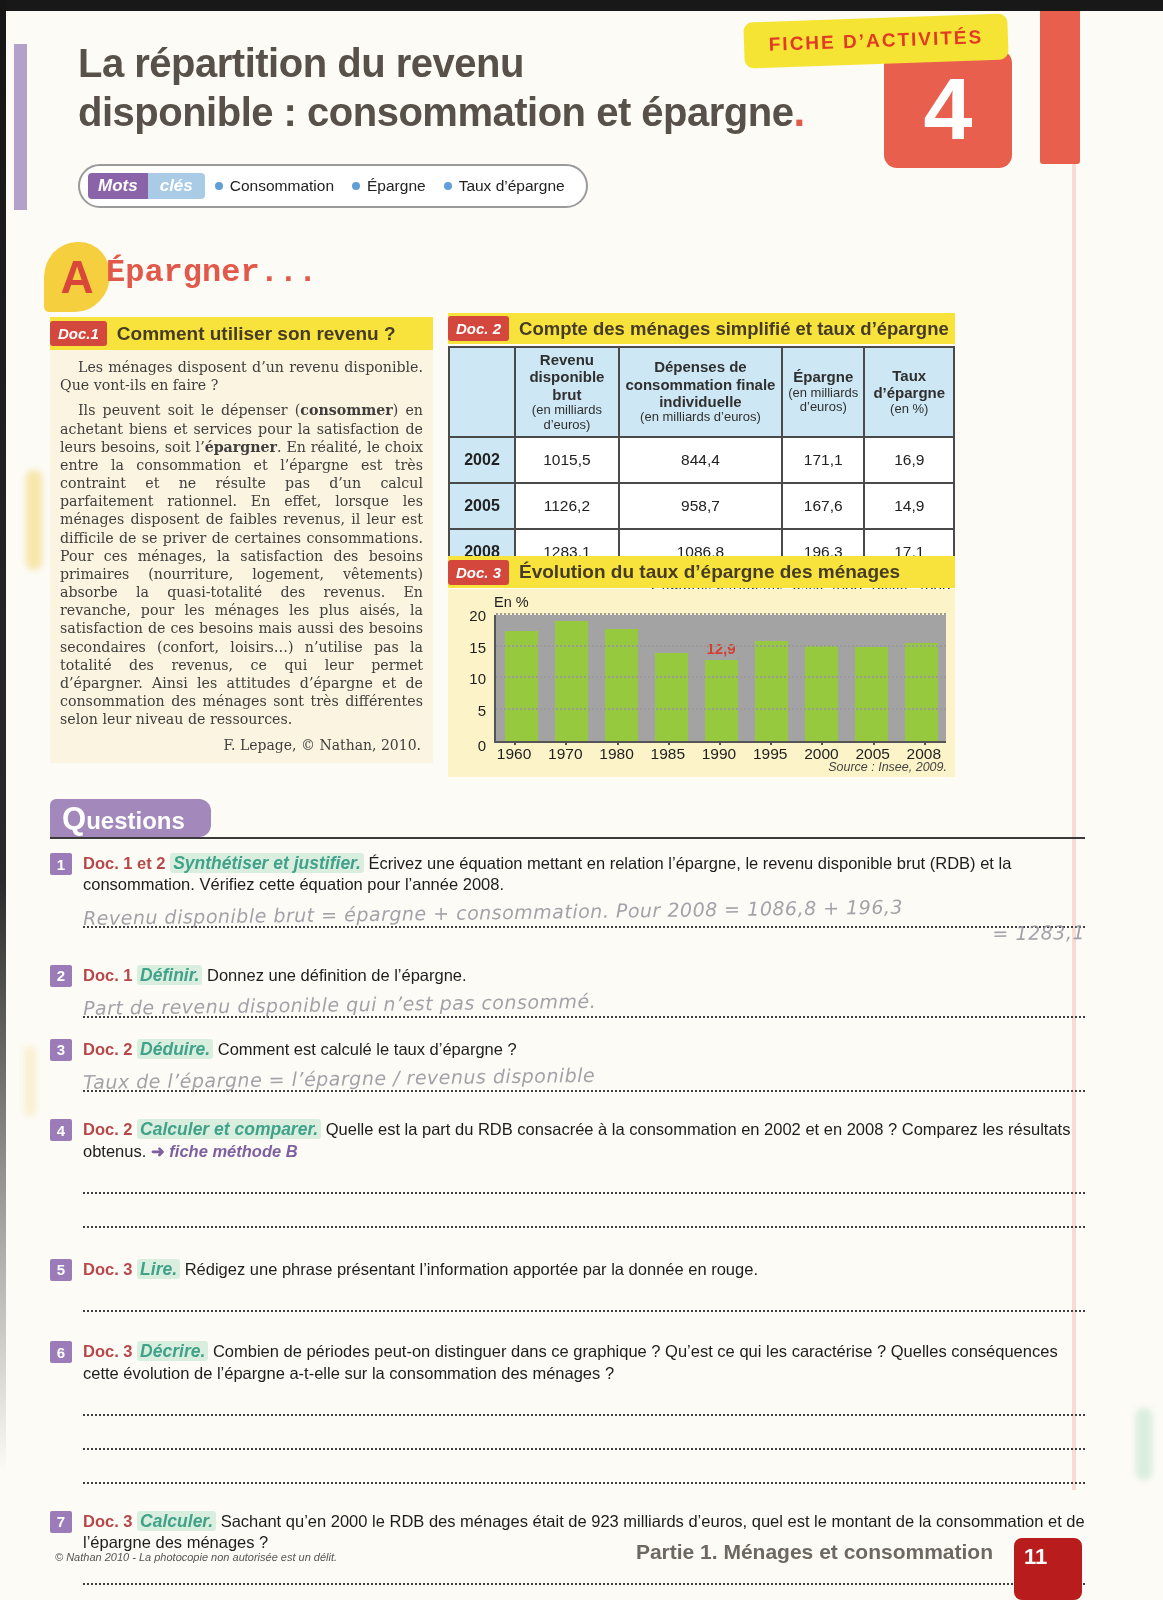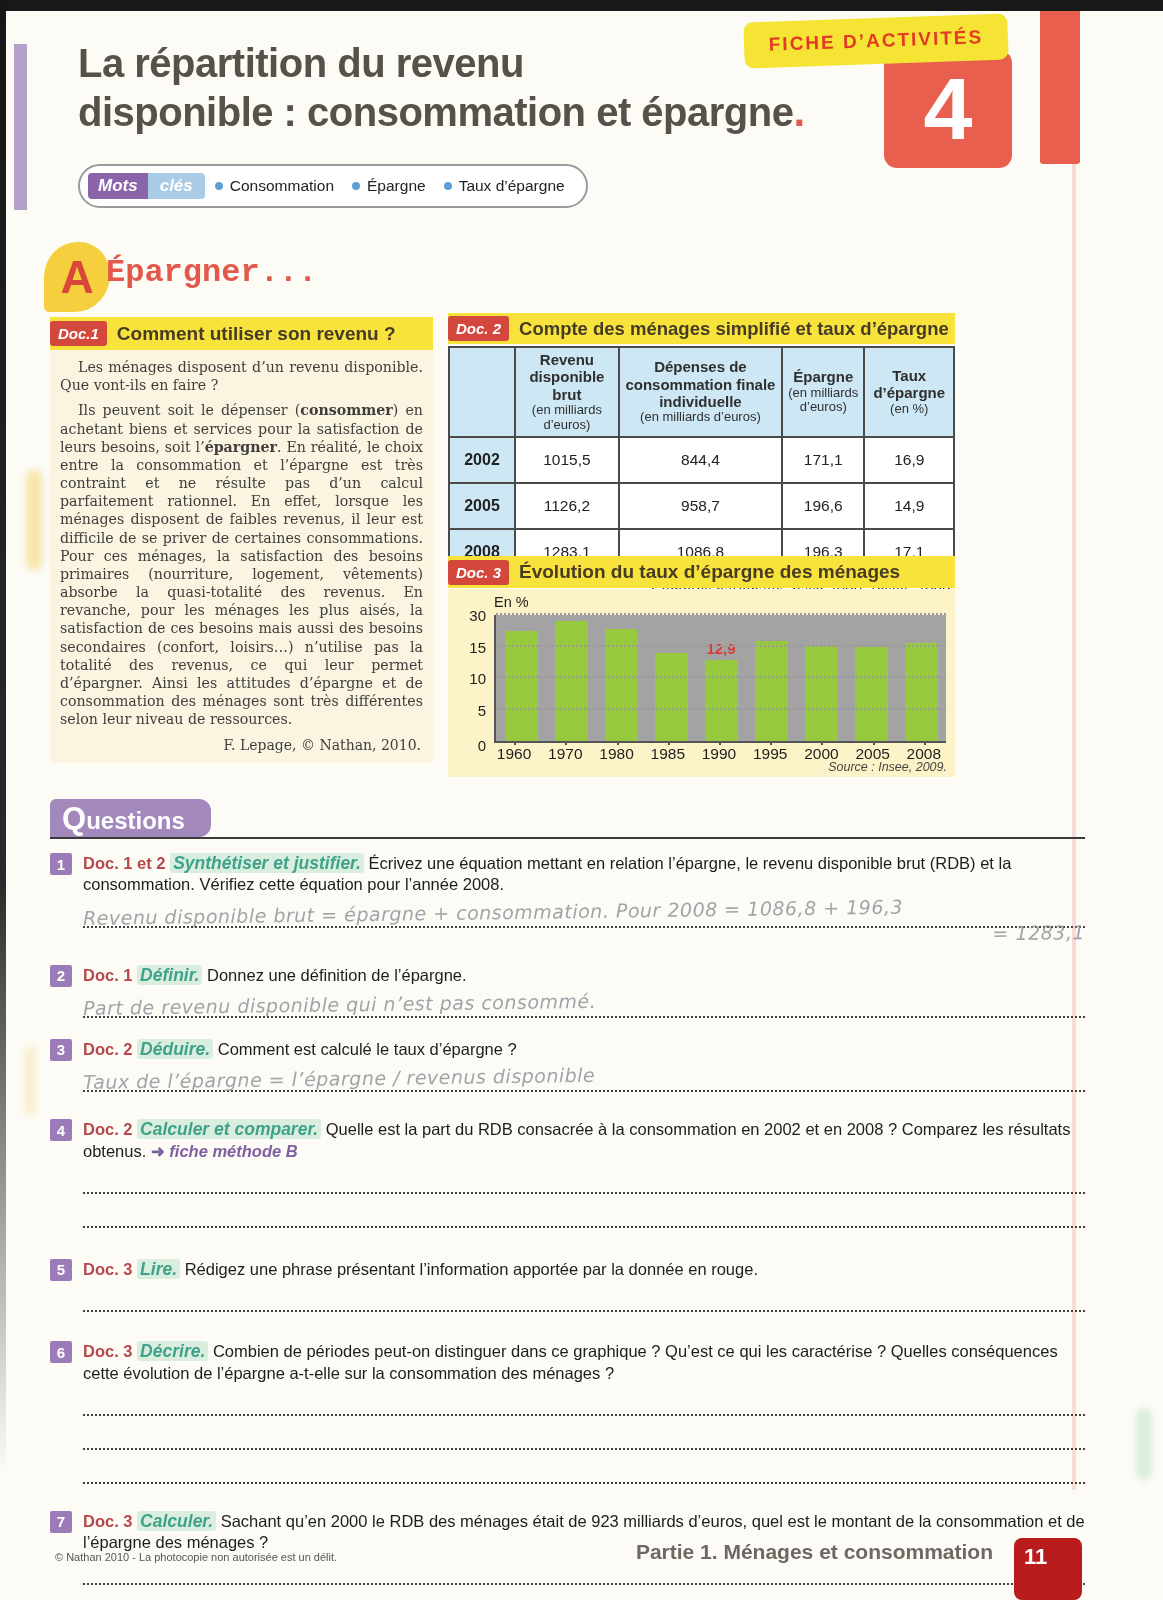--- a/index.html
+++ b/index.html
@@ -103,21 +103,21 @@
   .qlink{color:#7e5fa0;font-weight:bold;font-style:italic;}
   .answrap{position:relative;}
   .ans-line{height:20px;border-bottom:2px dotted #3f3f3f;margin-top:10px;}
   .ans-line + .ans-line{margin-top:12px;}
   .hand{position:absolute;width:100%;font-family:"DejaVu Sans",sans-serif;font-style:italic;
     font-size:19px;color:#8d8d97;opacity:.8;letter-spacing:.5px;transform:rotate(-0.8deg);
     white-space:nowrap;pointer-events:none;}
   .hand.right{text-align:right;}
 
   
-  .foot-copy{position:absolute;left:55px;top:1551px;font-size:11px;color:#555;}
+  .foot-copy{position:absolute;left:55px;top:1551px;font-size:11px;color:#555;font-style:italic;}
   .foot-part{position:absolute;right:170px;top:1540px;font-size:21px;font-weight:bold;color:#6e6862;}
   .pagenum{position:absolute;left:1014px;top:1538px;width:68px;height:62px;background:#b91c1c;border-radius:8px;
     color:#fff;font-weight:bold;font-size:22px;padding:6px 0 0 10px;box-sizing:border-box;}
 </style>
 </head>
 <body>
 
 <div class="page">
   <div class="topbar"></div>
   <div class="leftedge"></div>
@@ -201,21 +201,21 @@
             <th>2002</th>
             <td>1015,5</td>
             <td>844,4</td>
             <td>171,1</td>
             <td>16,9</td>
           </tr>
           <tr>
             <th>2005</th>
             <td>1126,2</td>
             <td>958,7</td>
-            <td>196,6</td>
+            <td>167,6</td>
             <td>14,9</td>
           </tr>
           <tr>
             <th>2008</th>
             <td>1283,1</td>
             <td>1086,8</td>
             <td>196,3</td>
             <td>17,1</td>
           </tr>
         </tbody>
@@ -265,21 +265,21 @@
       <div class="grid" style="bottom: 25%;"></div>
           <div class="grid" style="bottom: 50%;"></div>
           <div class="grid" style="bottom: 75%;"></div>
           <div class="grid" style="bottom: 100%;"></div>
         </div>
       <div id="ylabs">
           <div class="zero">0</div>
           <div class="ylab" style="left: 2px; top: 120.5px;">5</div>
           <div class="ylab" style="left: 2px; top: 89px;">10</div>
           <div class="ylab" style="left: 2px; top: 57.5px;">15</div>
-          <div class="ylab" style="left: 2px; top: 26px;">30</div>
+          <div class="ylab" style="left: 2px; top: 26px;">20</div>
         </div>
       <div class="xlabels" id="xlabs">
           <span class="xlab">1960</span>
           <span class="xlab">1970</span>
           <span class="xlab">1980</span>
           <span class="xlab">1985</span>
           <span class="xlab">1990</span>
           <span class="xlab">1995</span>
           <span class="xlab">2000</span>
           <span class="xlab">2005</span>

